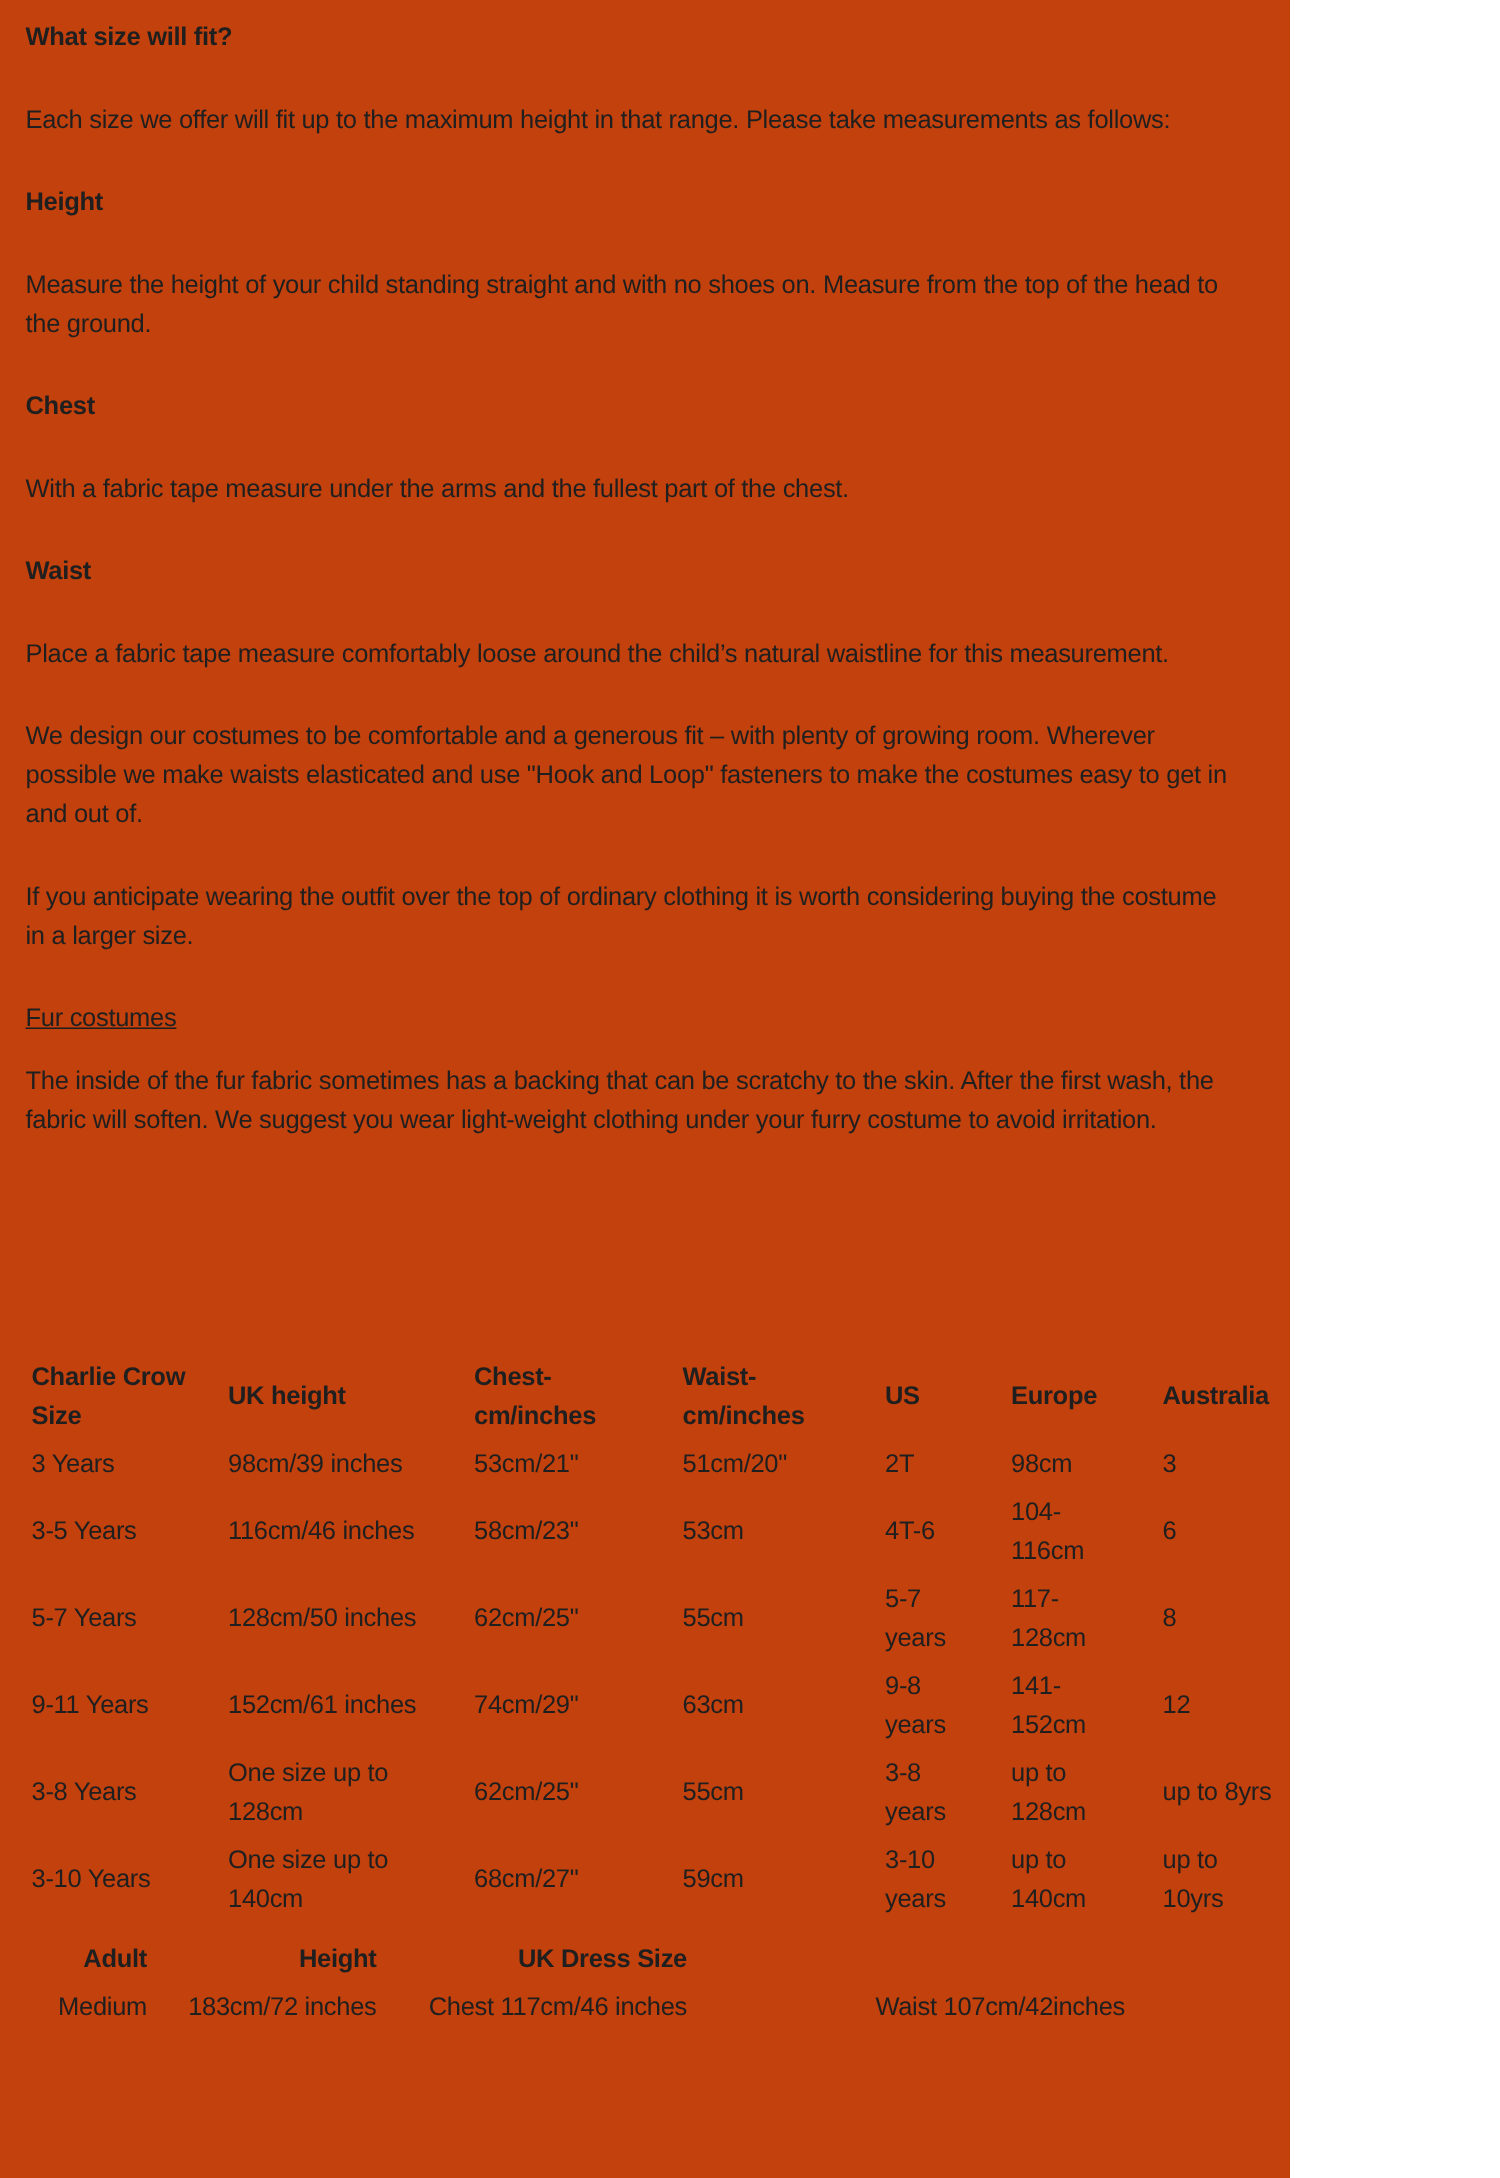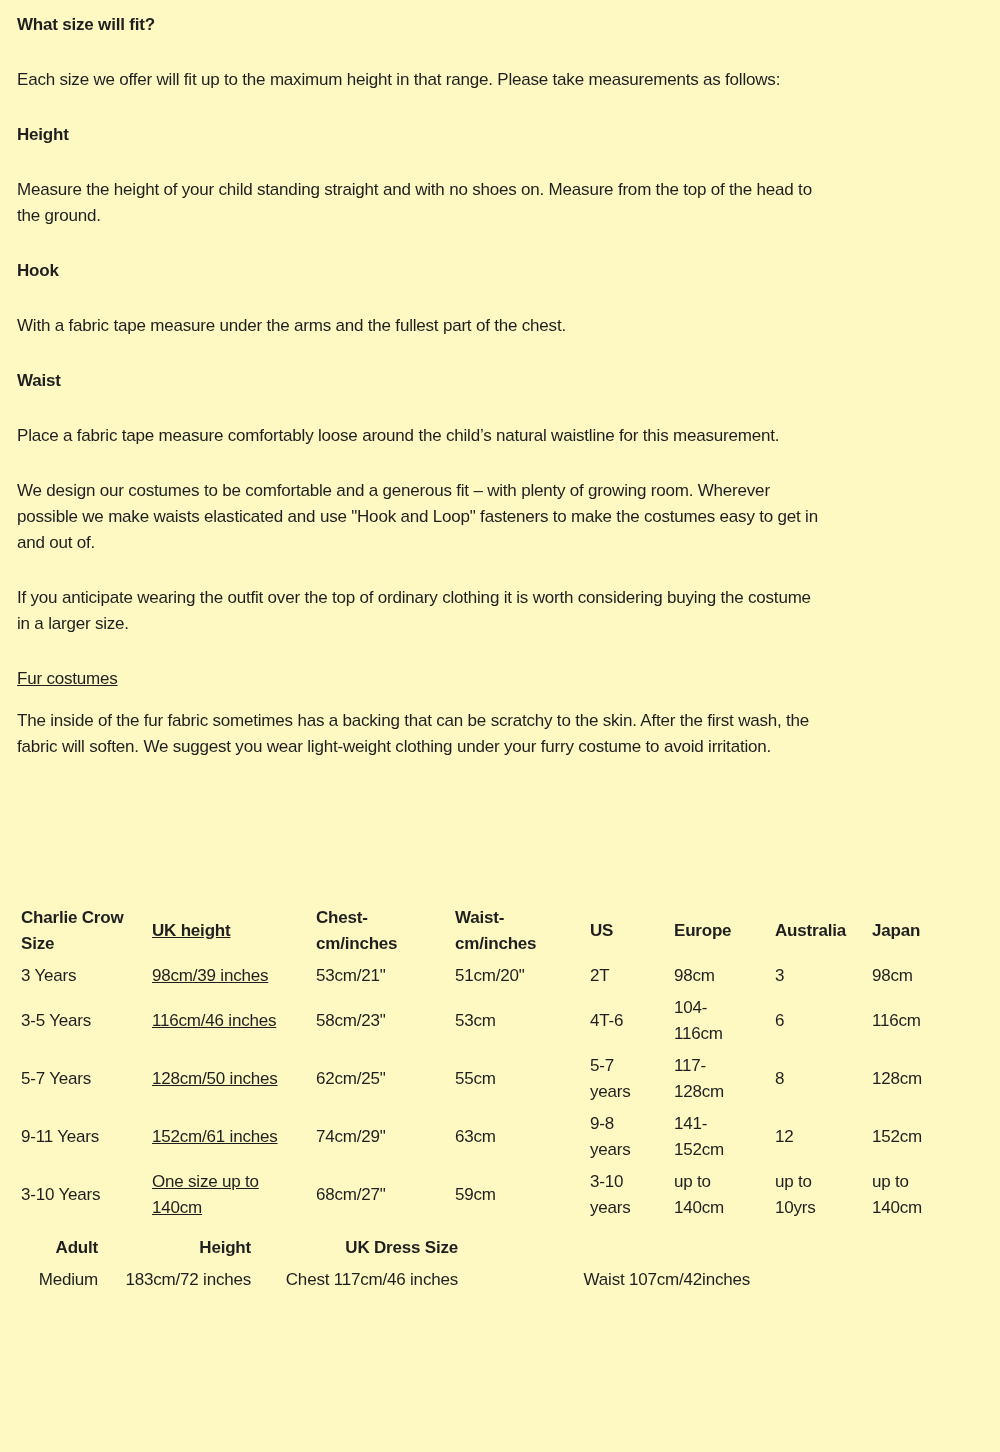--- a/index.html
+++ b/index.html
@@ -1,21 +1,21 @@
 <!DOCTYPE html>
 <html><head>
 <meta charset="utf-8">
 <style>
   * { margin: 0; padding: 0; box-sizing: border-box; }
   html, body { background: #ffffff; }
   .page {
     position: relative;
-    width: 1000px;
+    width: 860px;
     height: 1452px;
-    background: #fef9c3;
+    background: #c2410c;
     color: #1f1f1f;
     font-family: "Liberation Sans", sans-serif;
     font-size: 17px;
     letter-spacing: -0.2px;
     padding: 12px 30px 0 17px;
     overflow: hidden;
   }
   .block {
     margin-top: 29px;
     line-height: 26px;
@@ -32,21 +32,21 @@
   .size-table th, .size-table td {
     text-align: left;
     vertical-align: middle;
     padding: 3px 10px 3px 0;
     line-height: 26px;
     white-space: pre-line;
     font-weight: normal;
   }
   .size-table th { font-weight: bold; }
   .size-table .c0 { width: 131px; }
-  .size-table .c1 { width: 164px; text-decoration: underline; }
+  .size-table .c1 { width: 164px; }
   .size-table .c2 { width: 139px; }
   .size-table .c3 { width: 135px; }
   .size-table .c4 { width: 84px;  }
   .size-table .c5 { width: 101px; }
   .size-table .c6 { width: 97px;  }
   .size-table .c7 { width: 98px;  }
 
   .adult-table { margin-top: 8px; margin-left: 4px; width: 735px; }
   .adult-table th, .adult-table td {
     text-align: right;
@@ -68,21 +68,21 @@
 <div class="page">
 
   <div class="block first bold">What size will fit?</div>
 
   <div class="block">Each size we offer will fit up to the maximum height in that range. Please take measurements as follows:</div>
 
   <div class="block bold">Height</div>
   <div class="block">Measure the height of your child standing straight and with no shoes on. Measure from the top of the head to
 the ground.</div>
 
-  <div class="block bold">Hook</div>
+  <div class="block bold">Chest</div>
   <div class="block">With a fabric tape measure under the arms and the fullest part of the chest.</div>
 
   <div class="block bold">Waist</div>
   <div class="block">Place a fabric tape measure comfortably loose around the child’s natural waistline for this measurement.</div>
 
   <div class="block">We design our costumes to be comfortable and a generous fit – with plenty of growing room. Wherever
 possible we make waists elasticated and use "Hook and Loop" fasteners to make the costumes easy to get in
 and out of.</div>
 
   <div class="block">If you anticipate wearing the outfit over the top of ordinary clothing it is worth considering buying the costume
@@ -148,20 +148,34 @@
           <td class="c2">74cm/29"</td>
           <td class="c3">63cm</td>
           <td class="c4">9-8
 years</td>
           <td class="c5">141-
 152cm</td>
           <td class="c6">12</td>
           <td class="c7">152cm</td>
         </tr>
         <tr>
+          <td class="c0">3-8 Years</td>
+          <td class="c1">One size up to
+128cm</td>
+          <td class="c2">62cm/25"</td>
+          <td class="c3">55cm</td>
+          <td class="c4">3-8
+years</td>
+          <td class="c5">up to
+128cm</td>
+          <td class="c6">up to 8yrs</td>
+          <td class="c7">up to
+128cm</td>
+        </tr>
+        <tr>
           <td class="c0">3-10 Years</td>
           <td class="c1">One size up to
 140cm</td>
           <td class="c2">68cm/27"</td>
           <td class="c3">59cm</td>
           <td class="c4">3-10
 years</td>
           <td class="c5">up to
 140cm</td>
           <td class="c6">up to

